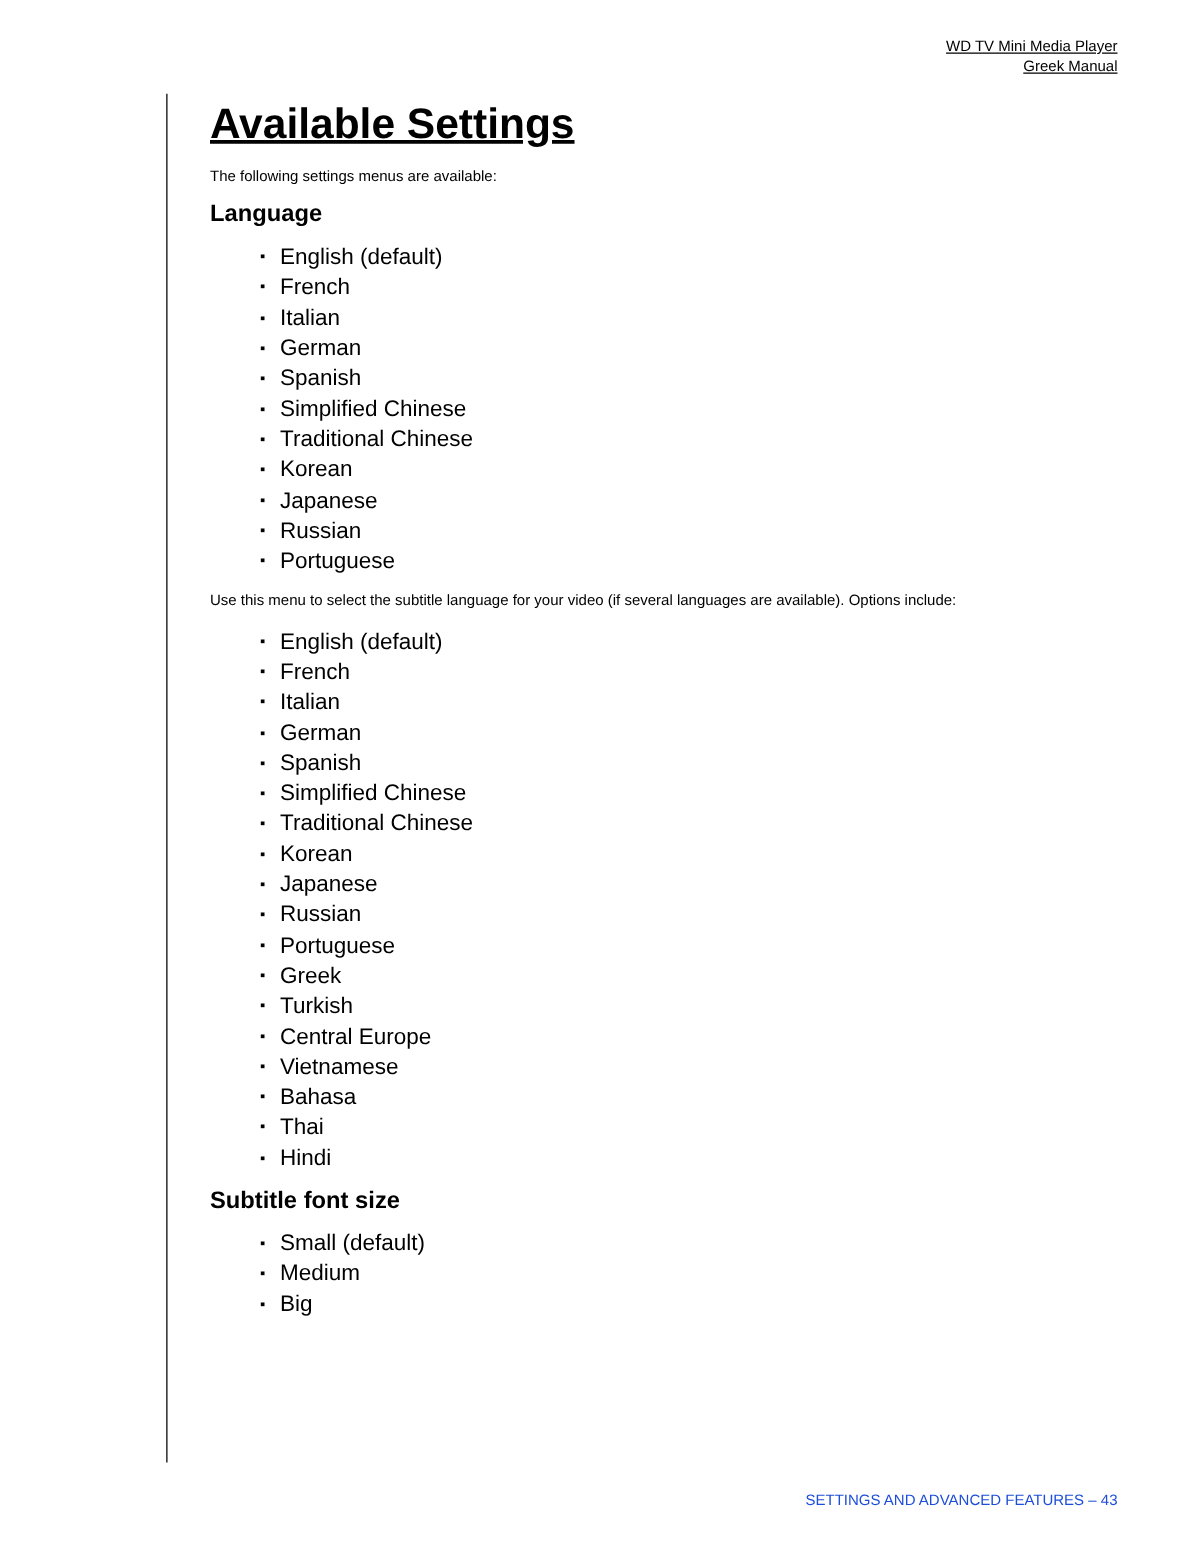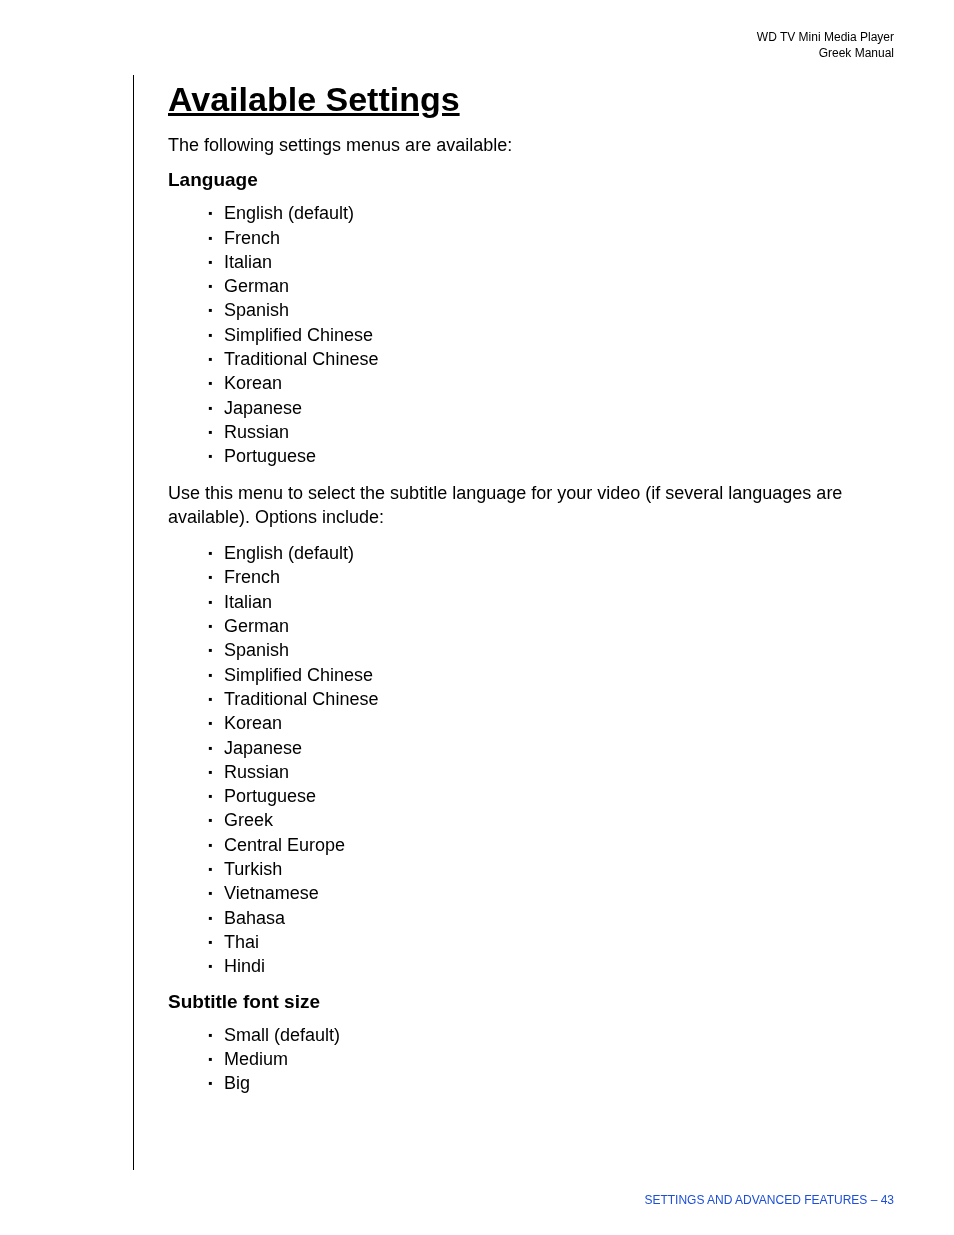--- a/index.html
+++ b/index.html
@@ -13,20 +13,21 @@
     position: relative;
   }
   .header {
     position: absolute;
     top: 30px;
     right: 60px;
     text-align: right;
     font-size: 12px;
     line-height: 1.3;
     color: #000;
+    text-decoration: underline;
   }
   .vrule {
     position: absolute;
     top: 75px;
     left: 133px;
     width: 0;
     height: 1095px;
     border-left: 1px solid #000;
   }
   .content {
@@ -36,21 +37,21 @@
     width: 720px;
   }
   h1 {
     font-size: 34px;
     font-weight: bold;
     margin: 0 0 14px 0;
     font-family: Arial, Helvetica, sans-serif;
     text-decoration: underline;
   }
   .body-text {
-    font-size: 18px;
+    font-size: 12px;
     line-height: 1.35;
     margin: 0 0 12px 0;
     font-family: Arial, Helvetica, sans-serif;
   }
   h2 {
     font-size: 19px;
     font-weight: bold;
     margin: 12px 0 10px 0;
     font-family: Arial, Helvetica, sans-serif;
   }
@@ -117,22 +118,22 @@
     <li>Italian</li>
     <li>German</li>
     <li>Spanish</li>
     <li>Simplified Chinese</li>
     <li>Traditional Chinese</li>
     <li>Korean</li>
     <li>Japanese</li>
     <li>Russian</li>
     <li>Portuguese</li>
     <li>Greek</li>
+    <li>Turkish</li>
     <li>Central Europe</li>
-    <li>Turkish</li>
     <li>Vietnamese</li>
     <li>Bahasa</li>
     <li>Thai</li>
     <li>Hindi</li>
   </ul>
 
   <h2>Subtitle font size</h2>
   <ul>
     <li>Small (default)</li>
     <li>Medium</li>

